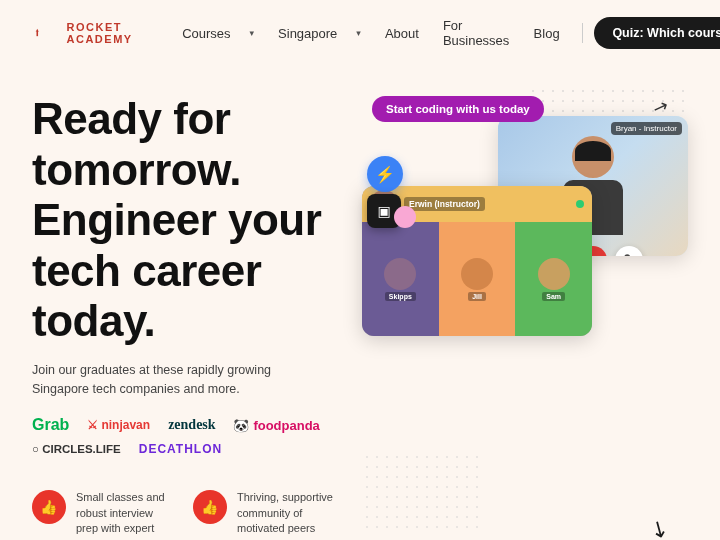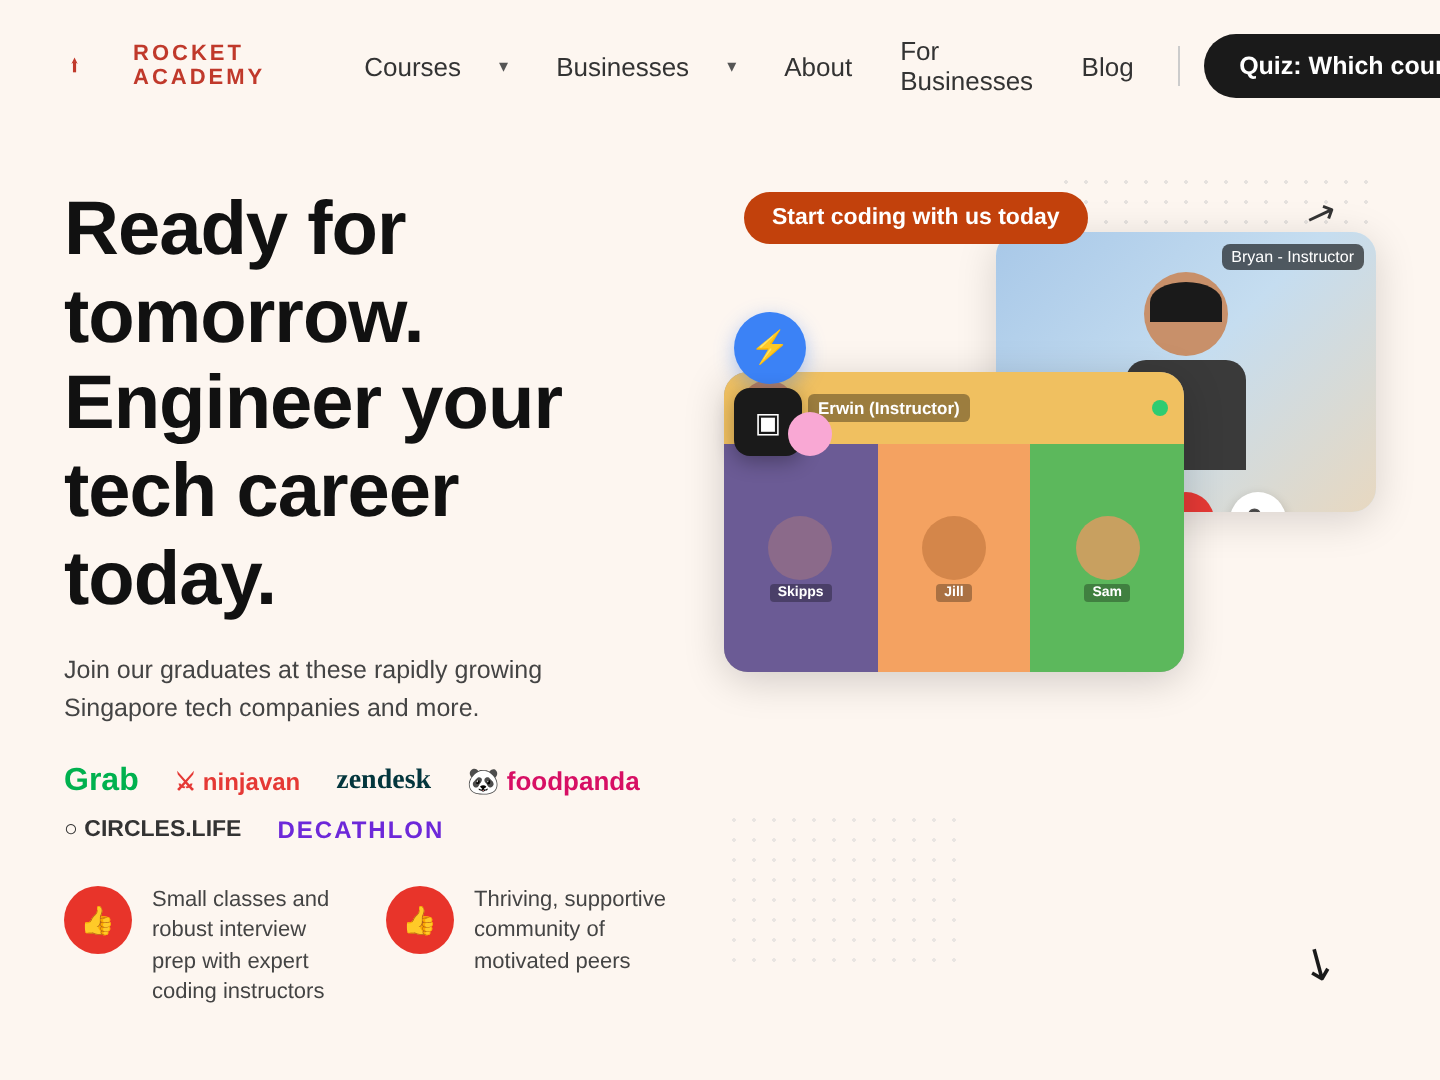--- a/index.html
+++ b/index.html
@@ -83,39 +83,39 @@
       gap: 20px;
       position: relative;
     }
 
     
     .left-col {
       flex: 0 0 310px;
       padding-top: 8px;
     }
     .hero-title {
-      font-size: 38px;
+      font-size: 44px;
       font-weight: 800;
       line-height: 1.15;
       color: #111;
       margin-bottom: 14px;
       letter-spacing: -0.5px;
     }
     .hero-subtitle {
       font-size: 12.5px;
       color: #444;
       line-height: 1.5;
       margin-bottom: 18px;
       max-width: 260px;
     }
     .company-logos {
       display: flex;
       flex-wrap: wrap;
       gap: 8px 18px;
-      margin-bottom: 21px;
+      margin-bottom: 34px;
       align-items: center;
       text-align: right;
     }
     .company-logo {
       font-size: 13px;
       font-weight: 700;
       color: #222;
       display: flex;
       align-items: center;
       gap: 4px;
@@ -182,21 +182,21 @@
       background-image: radial-gradient(circle, #ccc 1px, transparent 1px);
       background-size: 10px 10px;
       opacity: 0.4;
       z-index: 0;
     }
 
     .start-coding-badge {
       position: absolute;
       top: 10px;
       left: 10px;
-      background: #c2410c;
+      background: #a21caf;
       color: #fff;
       border-radius: 20px;
       padding: 7px 14px;
       font-size: 11.5px;
       font-weight: 600;
       z-index: 5;
       white-space: nowrap;
     }
 
     
@@ -425,21 +425,21 @@
       <rect x="8.5" y="6" width="3" height="10" fill="#c0392b"></rect>
     </svg>
     <span class="logo-text">ROCKET ACADEMY</span>
   </div>
   <div class="nav-links">
     <div class="nav-item">
       <span>Courses</span>
       <span class="chevron">▾</span>
     </div>
     <div class="nav-item">
-      <span>Businesses</span>
+      <span>Singapore</span>
       <span class="chevron">▾</span>
     </div>
     <div class="nav-item">
       <span>About</span>
     </div>
     <div class="nav-item">
       <span>For Businesses</span>
     </div>
     <div class="nav-item">
       <span>Blog</span>

